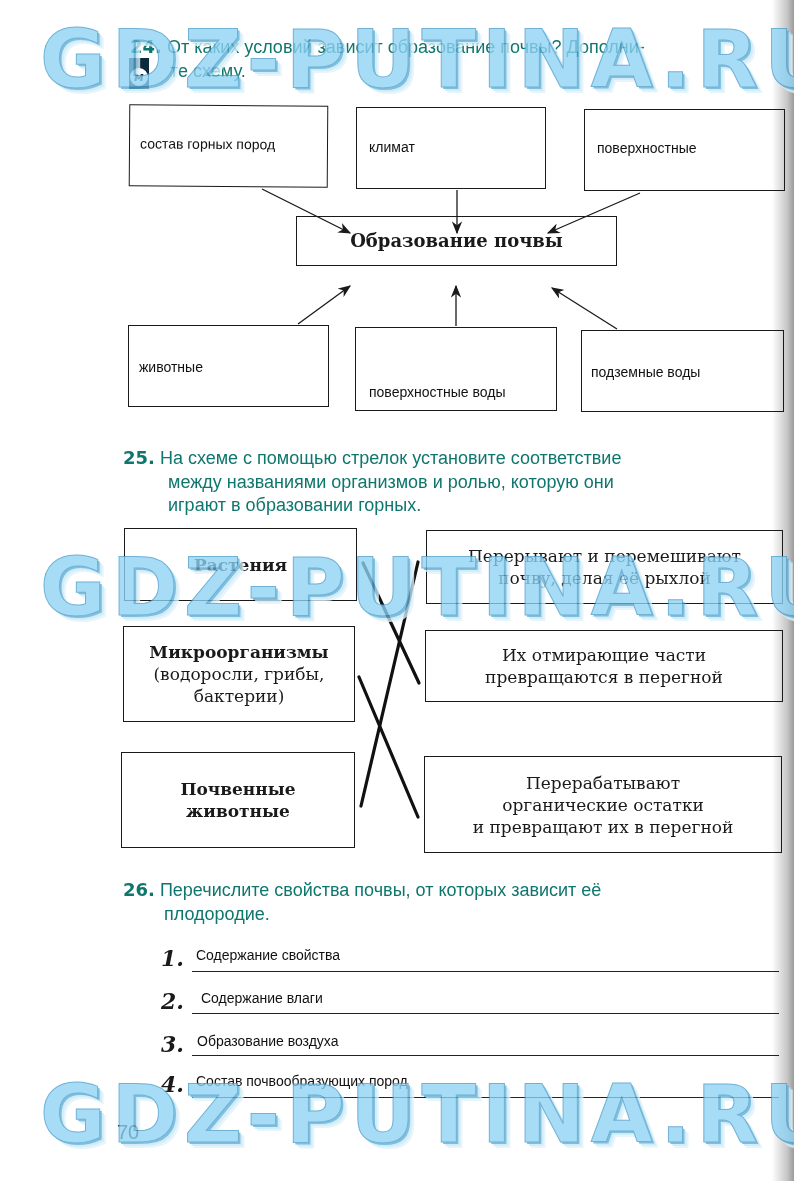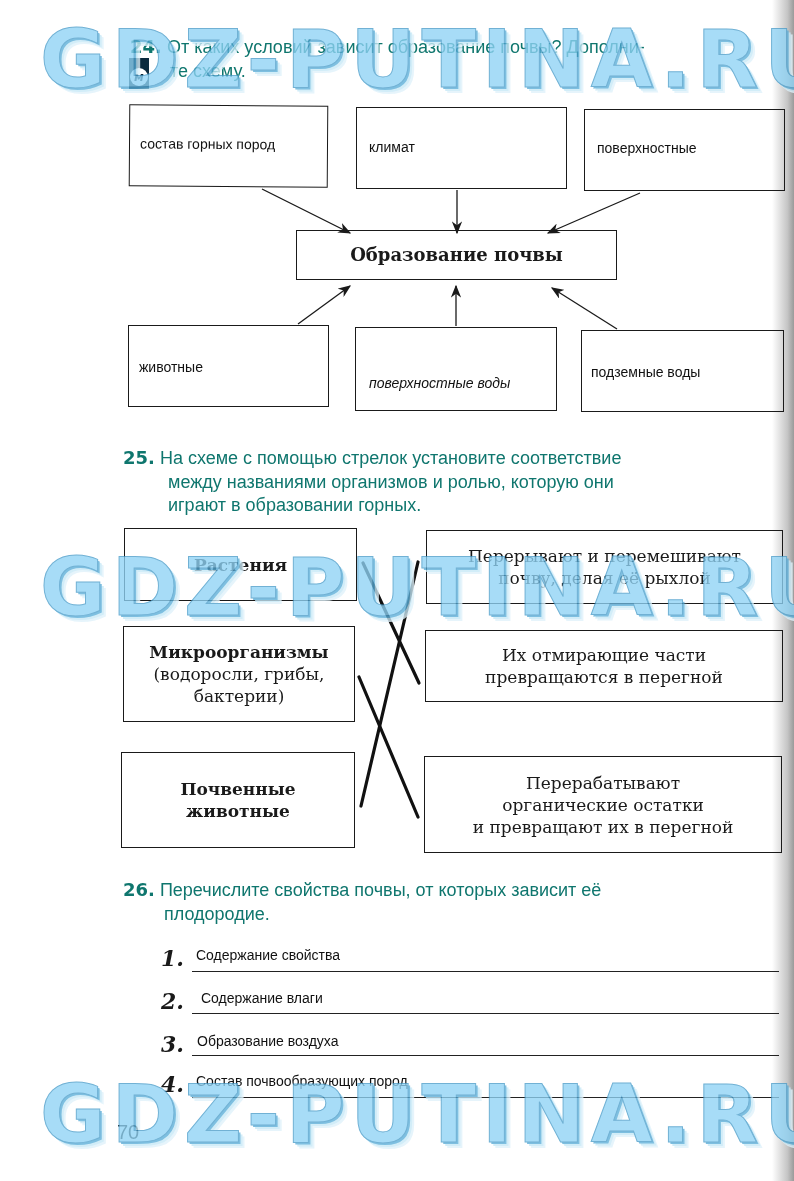--- a/index.html
+++ b/index.html
@@ -51,36 +51,36 @@
   <span>От каких условий зависит образование почвы? Дополни-</span>
 </div>
 <div class="abs task-text" style="left:170px; top:60px;">те схему.</div>
 <div class="m-icon">
   <span>м</span>
 </div>
 
 <div class="box" style="left:129px; top:105px; width:199px; height:82px; transform:rotate(0.4deg);">
   <span class="hw" style="left:10px; top:30px;">состав горных пород</span>
 </div>
-<div class="box" style="left:356px; top:107px; width:211px; height:82px;">
+<div class="box" style="left:356px; top:107px; width:190px; height:82px;">
   <span class="hw" style="left:12px; top:31px;">климат</span>
 </div>
 <div class="box" style="left:584px; top:109px; width:201px; height:82px;">
   <span class="hw" style="left:12px; top:30px;">поверхностные</span>
 </div>
 
-<div class="box center-flex" style="left:296px; top:230px; width:321px; height:50px;">
+<div class="box center-flex" style="left:296px; top:216px; width:321px; height:50px;">
   <span class="serif-box-text bold" style="font-size:18px;">Образование почвы</span>
 </div>
 
 <div class="box" style="left:128px; top:325px; width:201px; height:82px;">
   <span class="hw" style="left:10px; top:33px;">животные</span>
 </div>
 <div class="box" style="left:355px; top:327px; width:202px; height:84px;">
-  <span class="hw" style="left:13px; top:47px;font-style:italic;">поверхностные воды</span>
+  <span class="hw" style="left:13px; top:56px;">поверхностные воды</span>
 </div>
 <div class="box" style="left:581px; top:330px; width:203px; height:82px;">
   <span class="hw" style="left:9px; top:33px;">подземные воды</span>
 </div>
 
 <svg class="lines" width="794" height="1181">
   <defs>
     <marker id="arr" markerWidth="10" markerHeight="8" refX="9" refY="4" orient="auto">
       <path d="M0,0 L10,4 L0,8 L3,4 Z" fill="#1a1a1a"></path>
     </marker>

